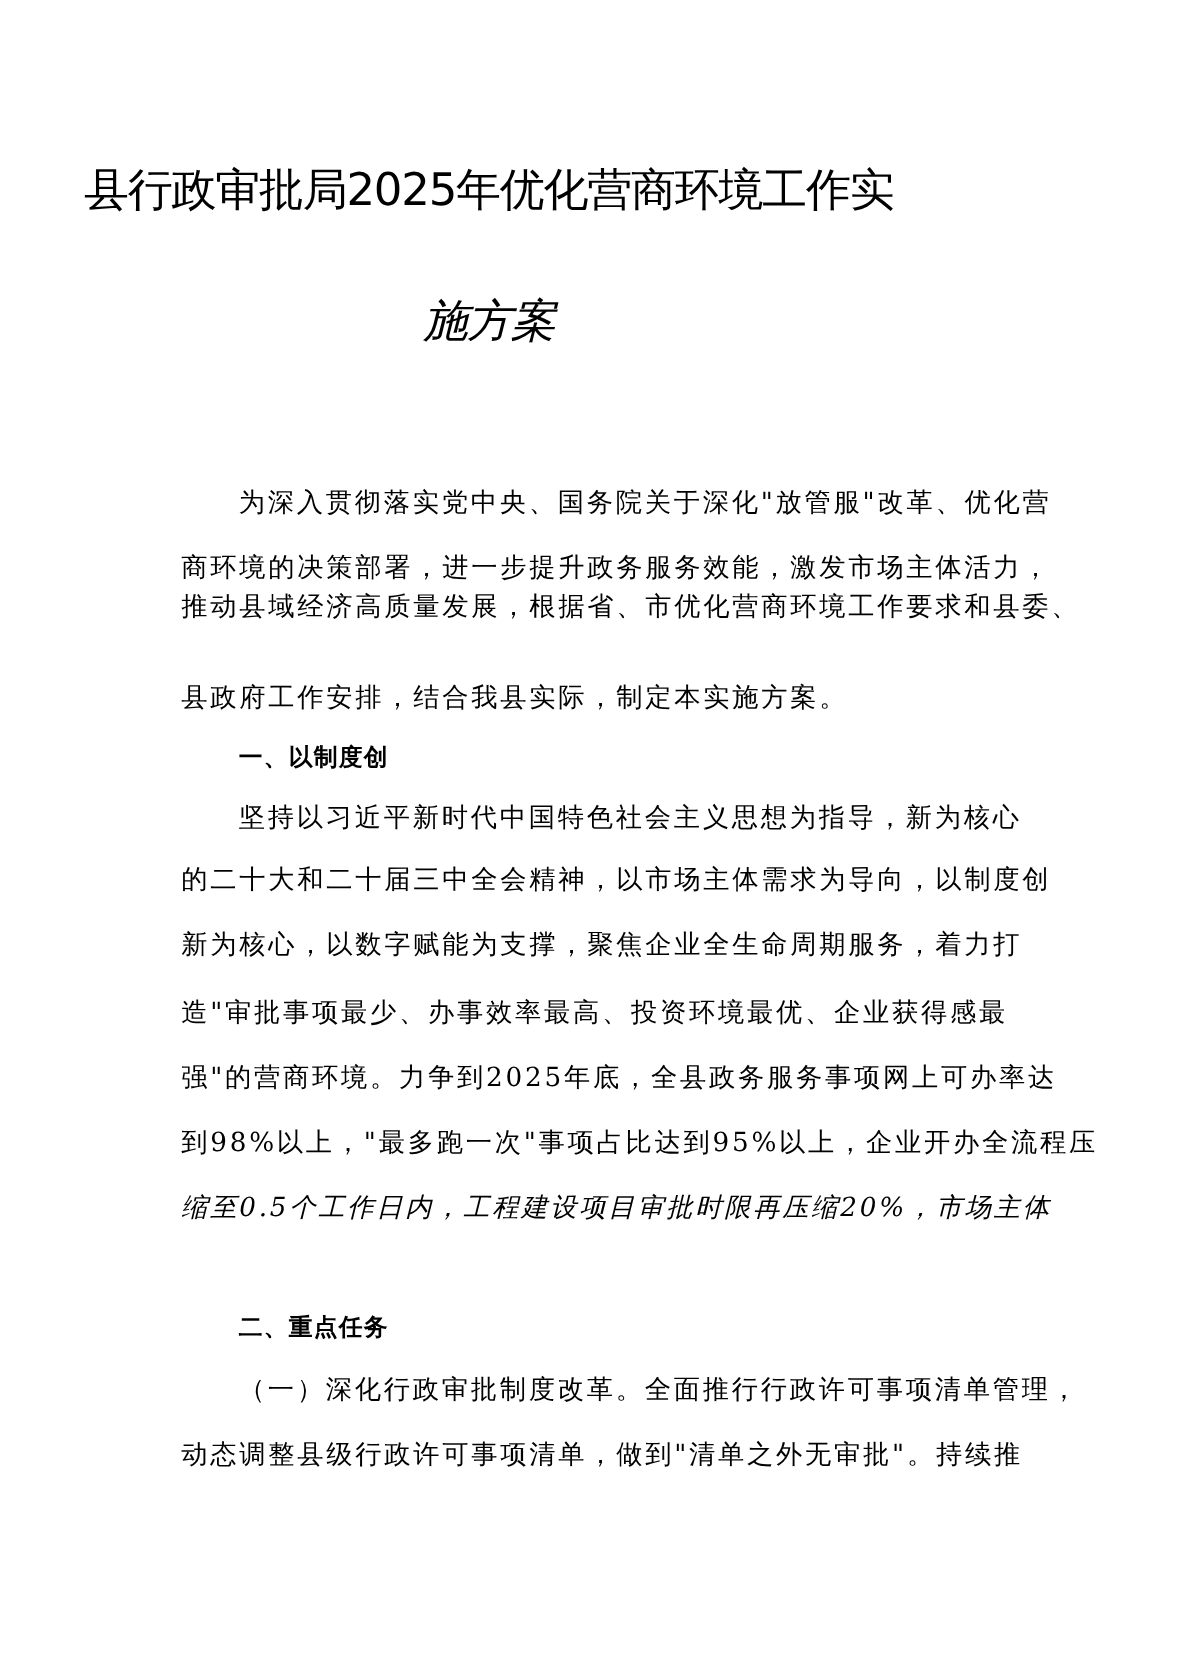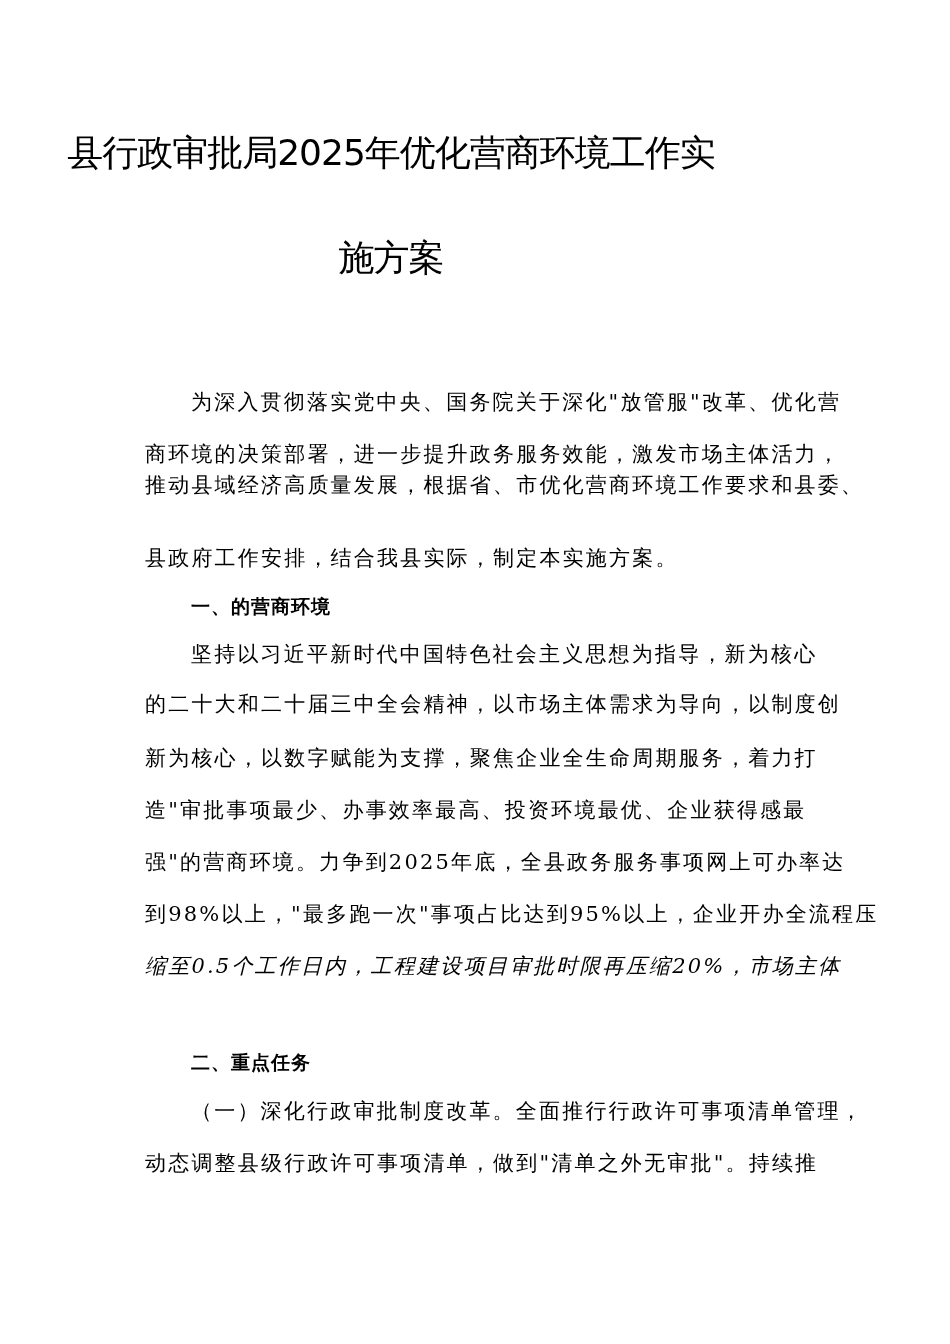--- a/index.html
+++ b/index.html
@@ -27,21 +27,21 @@
       left: 0;
       width: 782px;
       text-align: center;
       font-family: "DejaVu Sans", "Liberation Sans", sans-serif;
       font-size: 36px;
       line-height: 44px;
       letter-spacing: -1px;
       white-space: nowrap;
     }
     .title-line.l1 { top: 131px; }
-    .title-line.l2 { top: 236px; }
+    .title-line.l2 { top: 236px; font-style: italic; }
     .line {
       position: absolute;
       left: 145px;
       width: 690px;
       font-size: 21px;
       line-height: 30px;
       white-space: nowrap;
       letter-spacing: 2.2px;
     }
     .line.indent { left: 191px; }
@@ -62,25 +62,25 @@
 <div class="page">
 
   <div class="title-line l1">县行政审批局2025年优化营商环境工作实</div>
   <div class="title-line l2">施方案</div>
 
   <div class="line indent" style="top:387px;">为深入贯彻落实党中央、国务院关于深化"放管服"改革、优化营</div>
   <div class="line" style="top:439px;">商环境的决策部署，进一步提升政务服务效能，激发市场主体活力，</div>
   <div class="line" style="top:470px;">推动县域经济高质量发展，根据省、市优化营商环境工作要求和县委、</div>
   <div class="line" style="top:543px;">县政府工作安排，结合我县实际，制定本实施方案。</div>
 
-  <div class="heading" style="top:591px;">一、的营商环境</div>
+  <div class="heading" style="top:591px;">一、以制度创</div>
 
   <div class="line indent" style="top:639px;">坚持以习近平新时代中国特色社会主义思想为指导，新为核心</div>
   <div class="line" style="top:691px;font-family:Liberation Mono, monospace;">的二十大和二十届三中全会精神，以市场主体需求为导向，以制度创</div>
-  <div class="line" style="top:743px;">新为核心，以数字赋能为支撑，聚焦企业全生命周期服务，着力打</div>
+  <div class="line" style="top:743px;font-family:Liberation Mono, monospace;">新为核心，以数字赋能为支撑，聚焦企业全生命周期服务，着力打</div>
   <div class="line" style="top:795px;">造"审批事项最少、办事效率最高、投资环境最优、企业获得感最</div>
   <div class="line" style="top:847px;">强"的营商环境。力争到2025年底，全县政务服务事项网上可办率达</div>
   <div class="line" style="top:899px;">到98%以上，"最多跑一次"事项占比达到95%以上，企业开办全流程压</div>
   <div class="line" style="top:951px;font-style:italic;">缩至0.5个工作日内，工程建设项目审批时限再压缩20%，市场主体</div>
 
   <div class="heading" style="top:1047px;">二、重点任务</div>
 
   <div class="line indent" style="top:1096px;">（一）深化行政审批制度改革。全面推行行政许可事项清单管理，</div>
   <div class="line" style="top:1148px;">动态调整县级行政许可事项清单，做到"清单之外无审批"。持续推</div>
 

